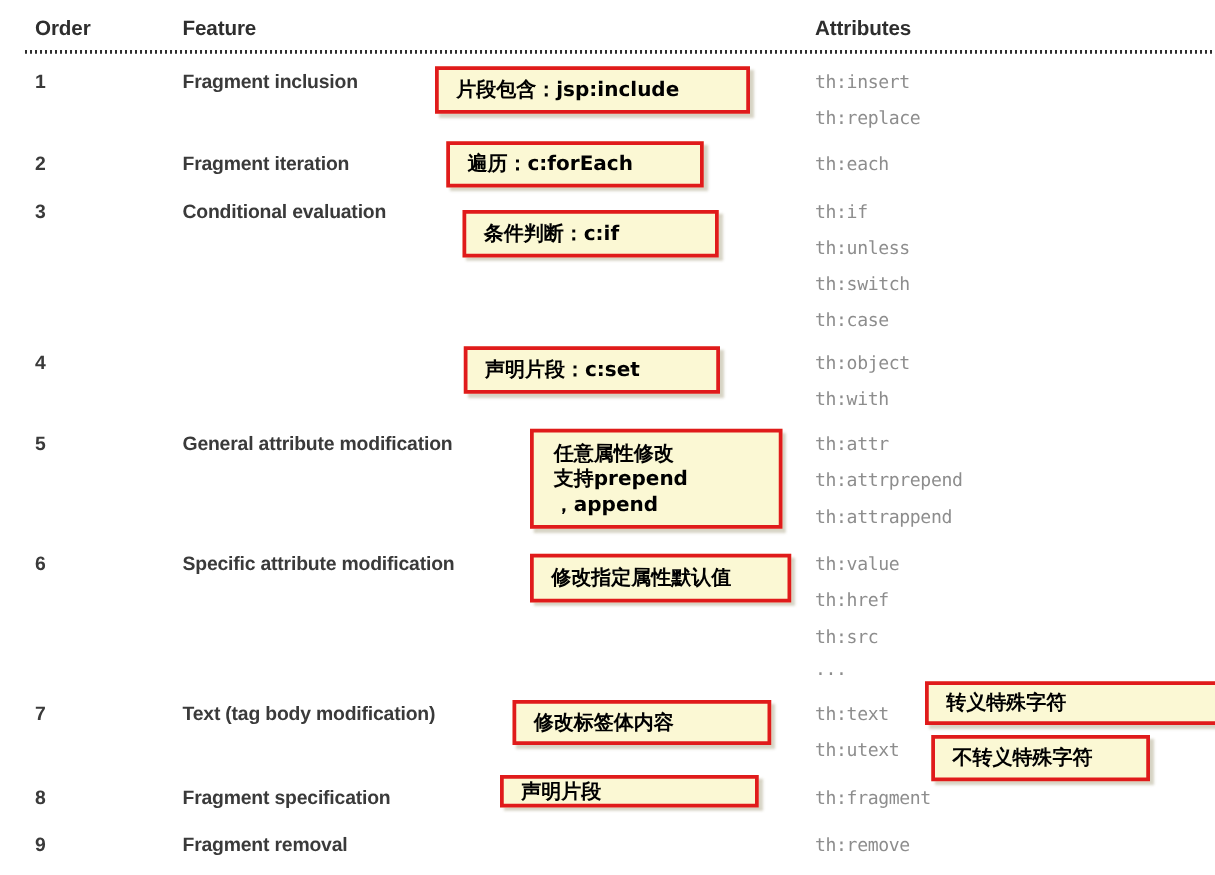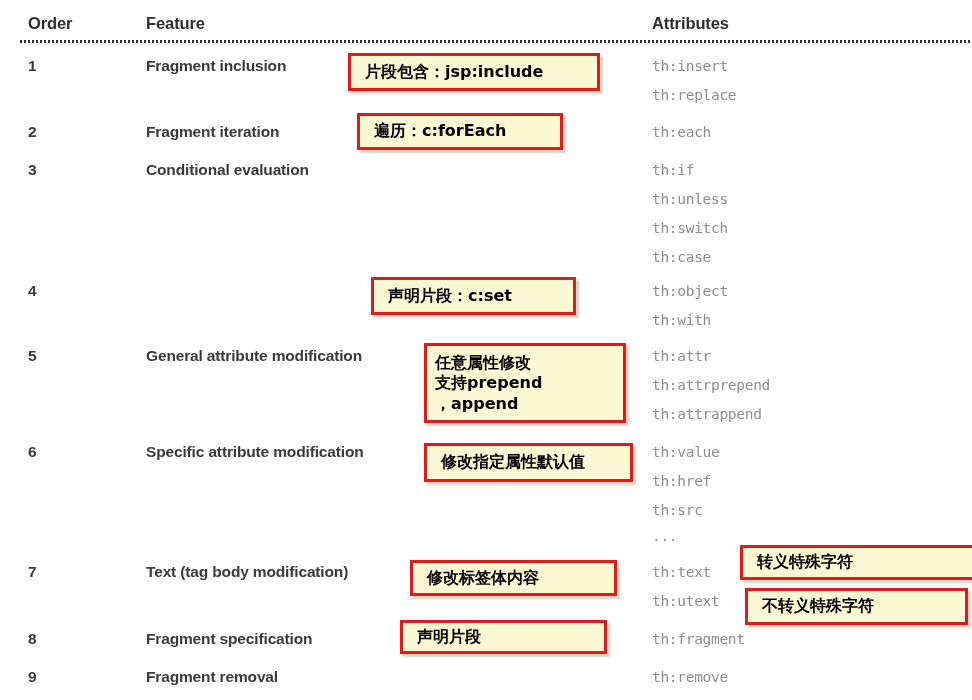--- a/index.html
+++ b/index.html
@@ -79,21 +79,21 @@
     font-weight: bold;
     font-size: 16px;
     display: flex;
     align-items: center;
     padding-left: 14px;
     line-height: 1.15;
   }
   .note.multiline {
     display: block;
     padding-top: 7px;
-    padding-left: 8px;
+    padding-left: 16px;
     line-height: 1.28;
   }
   .note .ln { display: block; white-space: pre; }
 </style>
 </head>
 <body>
 
 <div id="doc-table">
 
   <div class="col-order head-cell">Order</div>
@@ -154,32 +154,33 @@
   <div class="attr" style="top:593px">th:utext</div>
 
   <div class="attr" style="top:631px">th:fragment</div>
 
   <div class="attr" style="top:669px">th:remove</div>
 
   <div class="note" style="left:348px; top:53px;  width:252px; height:38px;">片段包含：jsp:include</div>
 
   <div class="note" style="left:357px; top:113px; width:206px; height:37px;">遍历：c:forEach</div>
 
+  <div class="note" style="left:370px; top:168px; width:205px; height:38px;">条件判断：c:if</div>
 
   <div class="note" style="left:371px; top:277px; width:205px; height:38px;">声明片段：c:set</div>
 
   <div class="note multiline" style="left:424px; top:343px; width:202px; height:80px;">
     <span class="ln">任意属性修改</span>
     <span class="ln">支持prepend</span>
     <span class="ln">，append</span>
   </div>
 
   <div class="note" style="left:424px; top:443px; width:209px; height:39px;">修改指定属性默认值</div>
 
   <div class="note" style="left:410px; top:560px; width:207px; height:36px;">修改标签体内容</div>
 
   <div class="note" style="left:740px; top:545px; width:240px; height:35px;">转义特殊字符</div>
 
-  <div class="note" style="left:745px; top:588px; width:223px; height:37px;">不转义特殊字符</div>
+  <div class="note" style="left:745px; top:588px; width:175px; height:37px;">不转义特殊字符</div>
 
-  <div class="note" style="left:400px; top:620px; width:207px; height:34px;">声明片段</div>
+  <div class="note" style="left:400px; top:620px; width:207px; height:26px;">声明片段</div>
 
 </div>
 
 </body></html>

